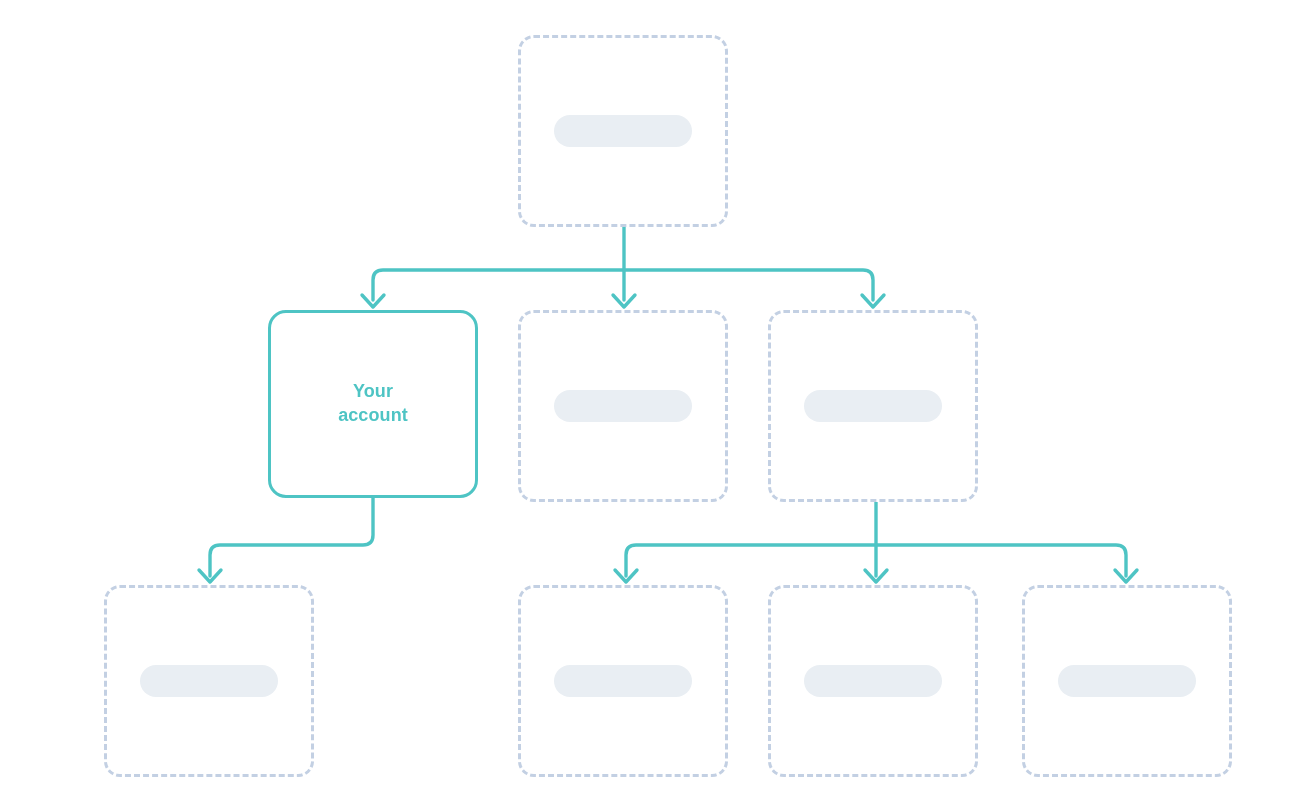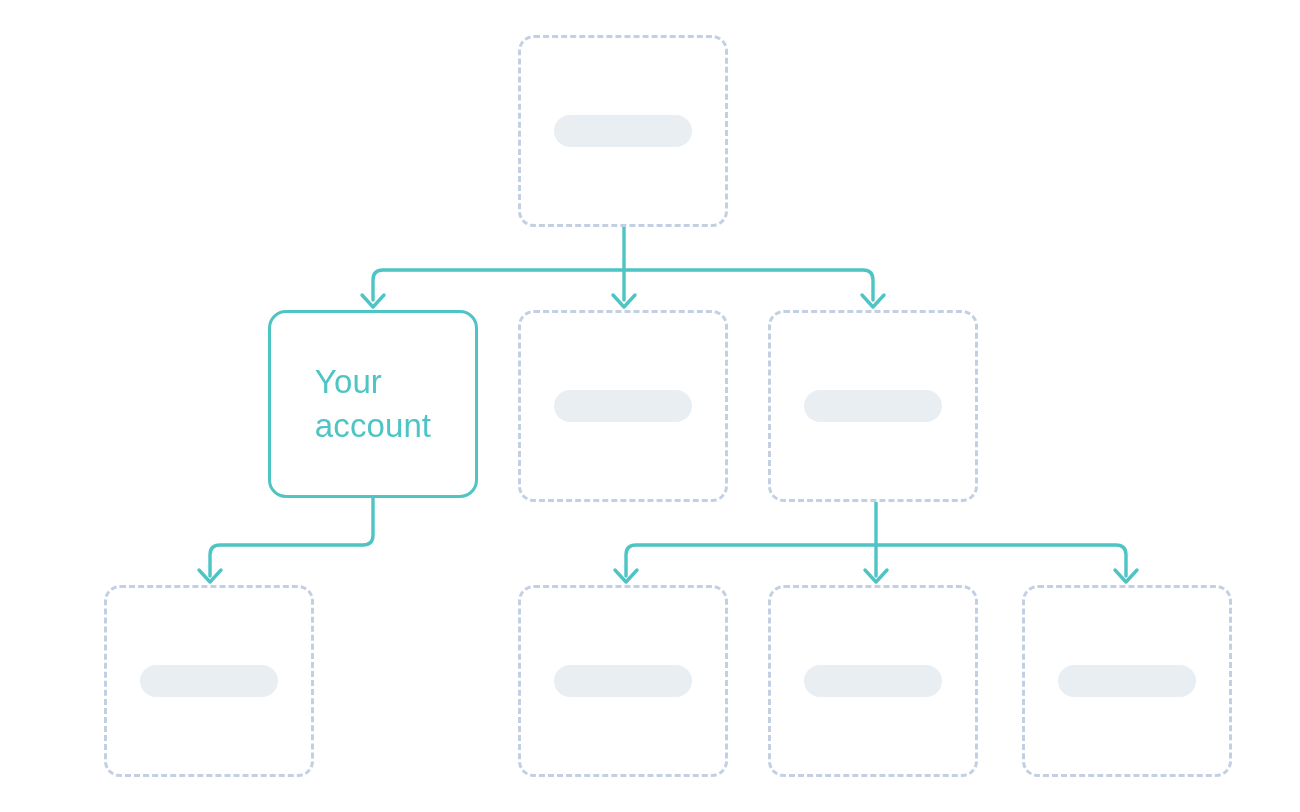--- a/index.html
+++ b/index.html
@@ -56,24 +56,24 @@
     border-radius: 18px;
   }
   .node-pill {
     width: 138px;
     height: 32px;
     border-radius: 16px;
     background: #e9eef3;
   }
   .node-label {
     color: #4ec4c4;
-    font-size: 33px;
+    font-size: 18px;
     line-height: 1.32;
-    font-weight: normal;
-    text-align: left;
+    font-weight: bold;
+    text-align: center;
     letter-spacing: 0.1px;
     white-space: pre-line;
   }
 </style>
 </head>
 <body>
 
 <div id="diagram-root">
 
   <svg id="connector-layer" viewBox="0 0 1300 812" width="1300" height="812" aria-hidden="true">

